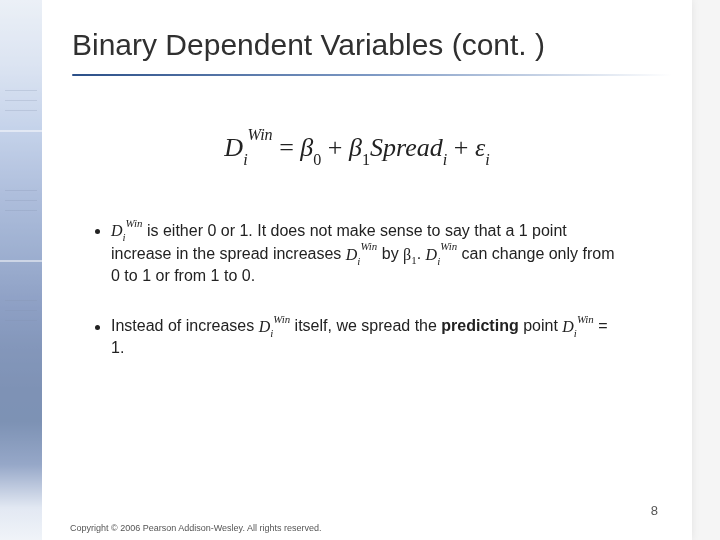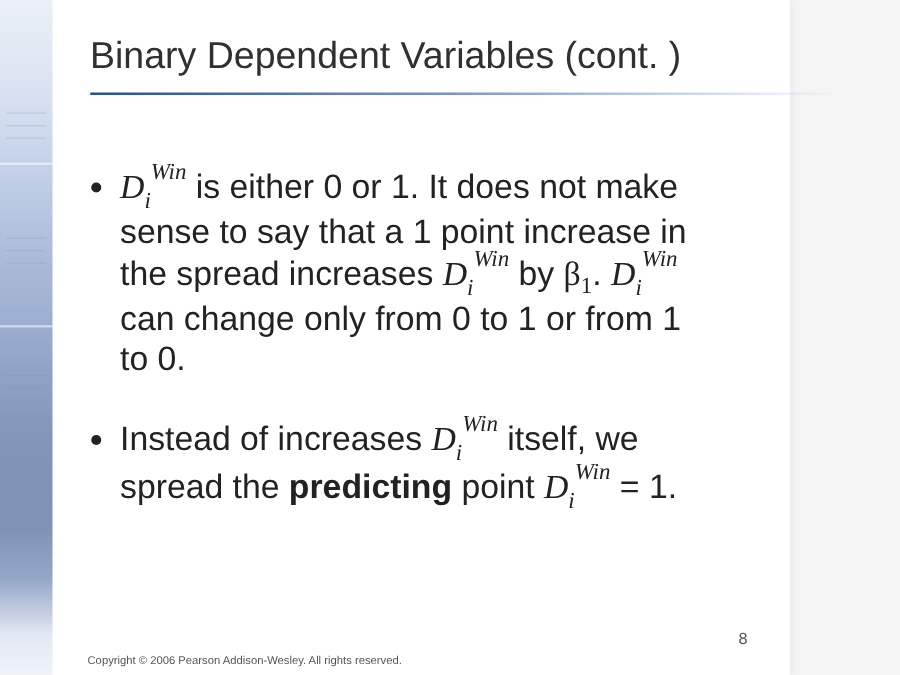--- a/index.html
+++ b/index.html
@@ -6,21 +6,21 @@
     margin: 0;
     padding: 0;
     width: 720px;
     height: 540px;
     overflow: hidden;
     font-family: Arial, Helvetica, sans-serif;
     background: #f5f5f5;
   }
   .slide {
     position: relative;
-    width: 632px;
+    width: 692px;
     height: 540px;
     background: #ffffff;
     box-shadow: 0 0 8px rgba(0,0,0,0.08);
   }
   .bg-strip {
     position: absolute;
     left: 0;
     top: 0;
     width: 42px;
     height: 540px;
@@ -94,22 +94,22 @@
     white-space: nowrap;
   }
   .equation .rm { font-style: normal; }
   .equation sup, .equation sub { font-size: 0.62em; }
   .equation sub { position: relative; bottom: -0.2em; }
   .equation sup { position: relative; top: -0.35em; }
 
   ul.body {
     list-style: disc;
     padding-left: 22px;
-    margin: 2px;
-    font-size: 27px;
+    margin: 17px;
+    font-size: 16px;
     line-height: 1.18;
     color: #222;
   }
   ul.body li {
     margin-bottom: 30px;
     padding-right: 10px;
   }
   ul.body em.var {
     font-family: "Times New Roman", Times, serif;
     font-style: italic;
@@ -150,20 +150,25 @@
     <div class="staff s7"></div>
       <div class="staff s8"></div>
       <div class="staff s9"></div>
   </div>
 
   <div class="content">
 
     <h1>Binary Dependent Variables (cont. )</h1>
     <div class="title-underline"></div>
 
+    <div class="equation-wrap">
+      <span class="equation">
+        <span>D</span><sub>i</sub><sup>Win</sup><span class="rm"> = </span><span>β</span><sub class="rm">0</sub><span class="rm"> + </span><span>β</span><sub class="rm">1</sub><span>Spread</span><sub>i</sub><span class="rm"> + </span><span>ε</span><sub>i</sub>
+      </span>
+    </div>
 
     <ul class="body">
 
       <li>
         <em class="var"><span>D</span><sub>i</sub><sup>Win</sup></em><span> is either 0 or 1. It does not make sense to say that a 1 point increase in the spread increases </span><em class="var"><span>D</span><sub>i</sub><sup>Win</sup></em><span> by </span><span class="beta"><span>β</span><sub>1</sub></span><span>. </span><em class="var"><span>D</span><sub>i</sub><sup>Win</sup></em><span> can change only from 0 to 1 or from 1 to 0.</span>
       </li>
 
       <li>
         <span>Instead of increases </span><em class="var"><span>D</span><sub>i</sub><sup>Win</sup></em><span> itself, we spread the </span><b>predicting</b><span> point </span><em class="var"><span>D</span><sub>i</sub><sup>Win</sup></em><span> = 1.</span>
       </li>

